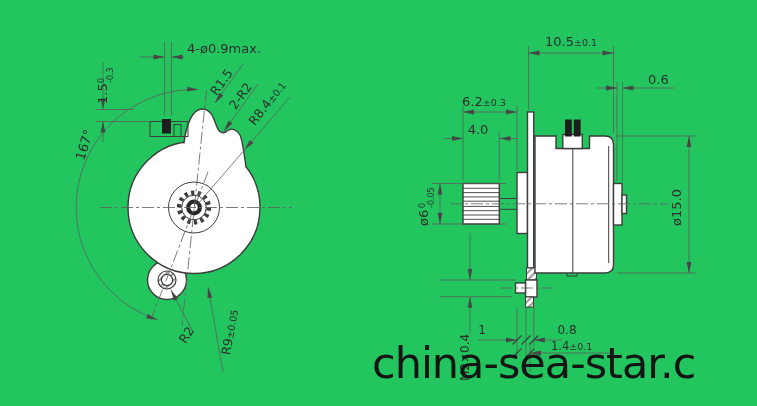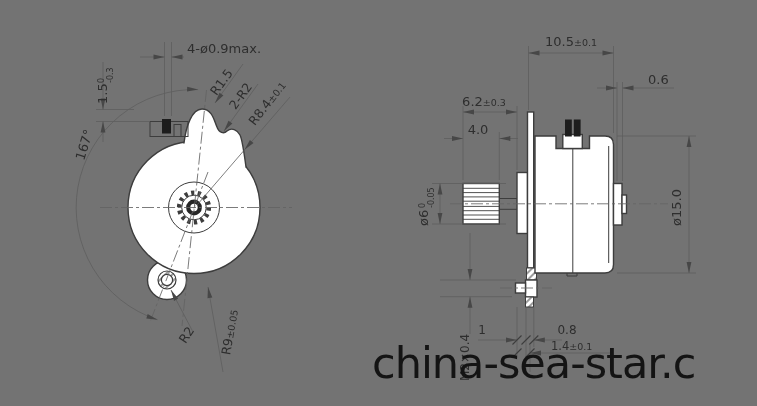--- a/index.html
+++ b/index.html
@@ -1,16 +1,16 @@
 <!DOCTYPE html>
 <html><head>
 <meta charset="utf-8">
 <style>
   html,body{margin:0;padding:0;background:#ffffff;}
-  .stage{position:relative;width:757px;height:406px;background:#737373;overflow:hidden;
+  .stage{position:relative;width:757px;height:406px;background:#22c55e;overflow:hidden;
          font-family:"DejaVu Sans","Liberation Sans",sans-serif;}
   svg{display:block;}
   .o  {stroke:#3d3d3d;stroke-width:1.4;fill:none;stroke-linecap:round;}
   .of {stroke:#3d3d3d;stroke-width:1.4;fill:#ffffff;}
   .o2 {stroke:#3d3d3d;stroke-width:1;fill:none;}
   .dim{stroke:#5e5e5e;stroke-width:0.8;fill:none;}
   .cl {stroke:#636363;stroke-width:0.85;fill:none;stroke-dasharray:12 3 3 3;}
   .arr{fill:#474747;stroke:none;}
   .tick{stroke:#3d3d3d;stroke-width:1.1;}
   .pin{fill:#1d1d1d;stroke:none;}

